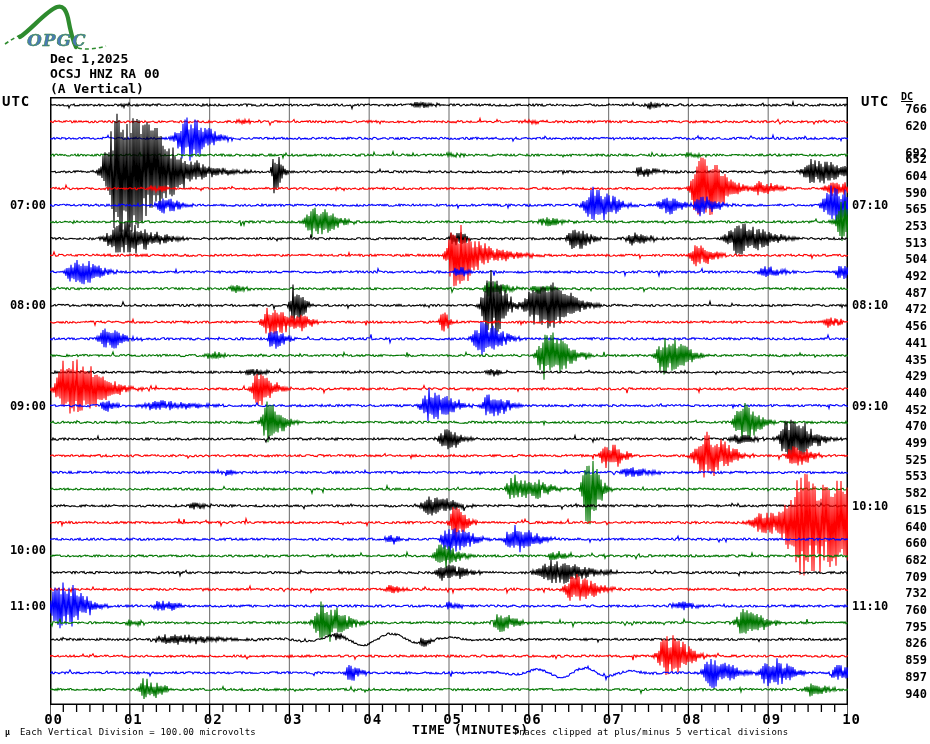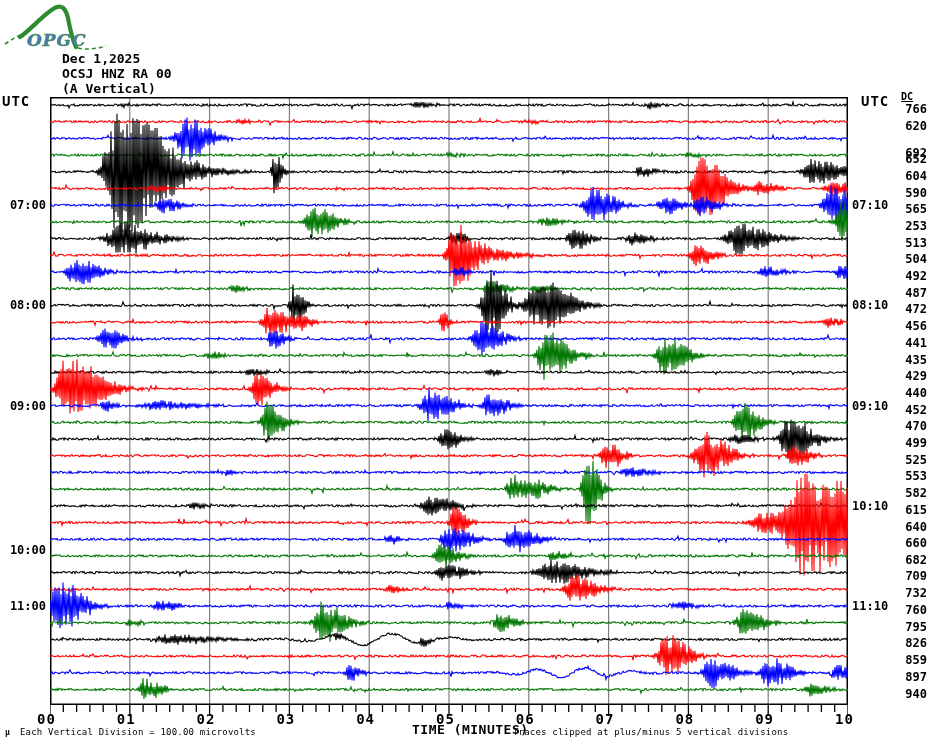--- a/index.html
+++ b/index.html
@@ -1,24 +1,24 @@
 <!DOCTYPE html>
 <html><head>
 <meta charset="utf-8">
 <style>
   html,body{margin:0;padding:0;background:#fff;}
   .screen{position:relative;width:930px;height:744px;background:#ffffff;overflow:hidden;
           font-family:"DejaVu Sans Mono",monospace;color:#000;}
   .abs{position:absolute;white-space:nowrap;}
-  .hdr{font-weight:bold;font-size:13px;line-height:15px;margin-left:12px;}
+  .hdr{font-weight:bold;font-size:13px;line-height:15px;}
   .utc{font-weight:bold;font-size:14px;letter-spacing:1px;}
   .dchdr{font-weight:bold;font-size:10px;text-decoration:underline;}
   .tlabel{font-weight:bold;font-size:12px;height:14px;line-height:14px;}
   .dcval{font-weight:bold;font-size:12px;height:11px;line-height:11px;text-align:right;width:28px;}
-  .xtick{font-weight:bold;font-size:14px;width:26px;text-align:left;letter-spacing:1px;}
+  .xtick{font-weight:bold;font-size:14px;width:26px;text-align:right;letter-spacing:1px;}
   .axtitle{font-weight:bold;font-size:13px;letter-spacing:0.5px;}
   .foot{font-weight:normal;font-size:9px;letter-spacing:0.2px;}
   .mu{font-size:8px;font-weight:bold;}
   svg{display:block;}
 </style>
 </head>
 <body>
 
 <div class="screen">
 
@@ -183,21 +183,21 @@
       <div class="abs dcval" style="left: 899px; top: 404.6px;">452</div>
       <div class="abs dcval" style="left: 899px; top: 421.3px;">470</div>
       <div class="abs dcval" style="left: 899px; top: 438px;">499</div>
       <div class="abs dcval" style="left: 899px; top: 454.7px;">525</div>
       <div class="abs dcval" style="left: 899px; top: 471.4px;">553</div>
       <div class="abs dcval" style="left: 899px; top: 488.1px;">582</div>
       <div class="abs dcval" style="left: 899px; top: 504.8px;">615</div>
       <div class="abs dcval" style="left: 899px; top: 521.5px;">640</div>
       <div class="abs dcval" style="left: 899px; top: 538.2px;">660</div>
       <div class="abs dcval" style="left: 899px; top: 554.9px;">682</div>
-      <div class="abs dcval" style="left: 899px; top: 571.6px; font-family: Liberation Mono, monospace;">709</div>
+      <div class="abs dcval" style="left: 899px; top: 571.6px;">709</div>
       <div class="abs dcval" style="left: 899px; top: 588.3px;">732</div>
       <div class="abs dcval" style="left: 899px; top: 605px;">760</div>
       <div class="abs dcval" style="left: 899px; top: 621.7px;">795</div>
       <div class="abs dcval" style="left: 899px; top: 638.4px;">826</div>
       <div class="abs dcval" style="left: 899px; top: 655.1px;">859</div>
       <div class="abs dcval" style="left: 899px; top: 671.8px;">897</div>
       <div class="abs dcval" style="left: 899px; top: 688.5px;">940</div>
     </div>
   <div id="x-ticks">
       <div class="abs xtick" style="left: 37px; top: 711px;">00</div>

